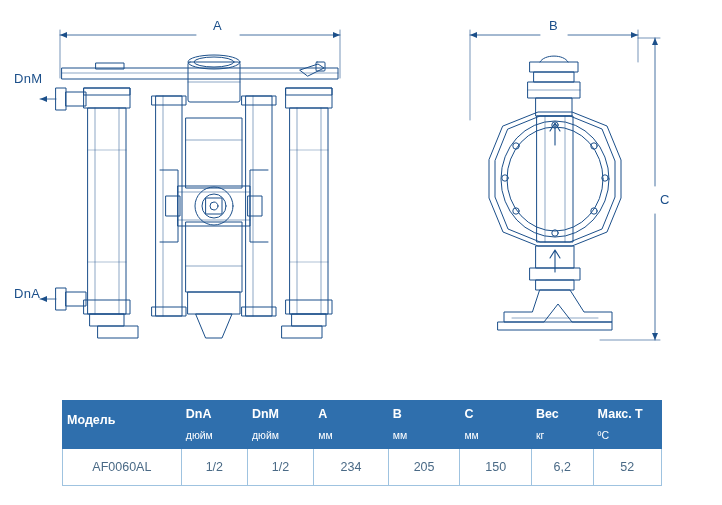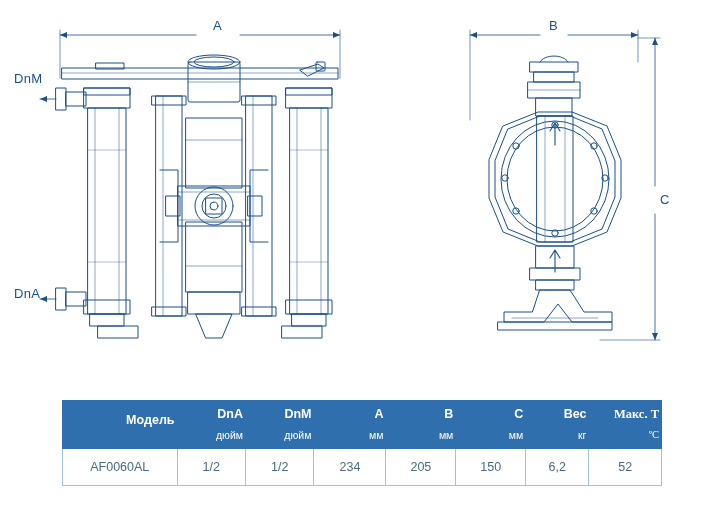--- a/index.html
+++ b/index.html
@@ -25,25 +25,25 @@
     position:absolute;
     left:62px;top:400px;
     width:600px;
     border-collapse:collapse;
     font-family:"Liberation Sans", sans-serif;
   }
   .spec-table th{
     background:#2f6fad;
     color:#ffffff;
     border:1px solid #2f6fad;
-    padding:6px 2px 7px 16px;
+    padding:6px 2px 7px 4px;
     font-weight:bold;
     font-size:12.5px;
     line-height:1.15;
-    text-align:right;
+    text-align:left;
     vertical-align:middle;
   }
   .spec-table th .sub{
     display:block;
     font-weight:normal;
     font-size:10.5px;
     margin-top:8px;
   }
   .spec-table td{
     border:1px solid #9fc3e0;
@@ -54,21 +54,21 @@
     color:#4a6a86;
     background:#ffffff;
   }
   .col-model{width:124px;}
   .col-n{width:68px;}
   .col-m{width:68px;}
   .col-a{width:78px;}
   .col-b{width:74px;}
   .col-c{width:74px;}
   .col-w{width:62px;}
-  .col-t{width:70px;font-family:Liberation Serif, serif;}
+  .col-t{width:70px;}
 </style>
 </head>
 <body>
 
 <div class="stage">
 
   <svg width="722" height="400" viewBox="0 0 722 400">
     <g fill="none" stroke="#1b4f8a" stroke-width="1" stroke-linejoin="round" stroke-linecap="round">
 
       <g>

